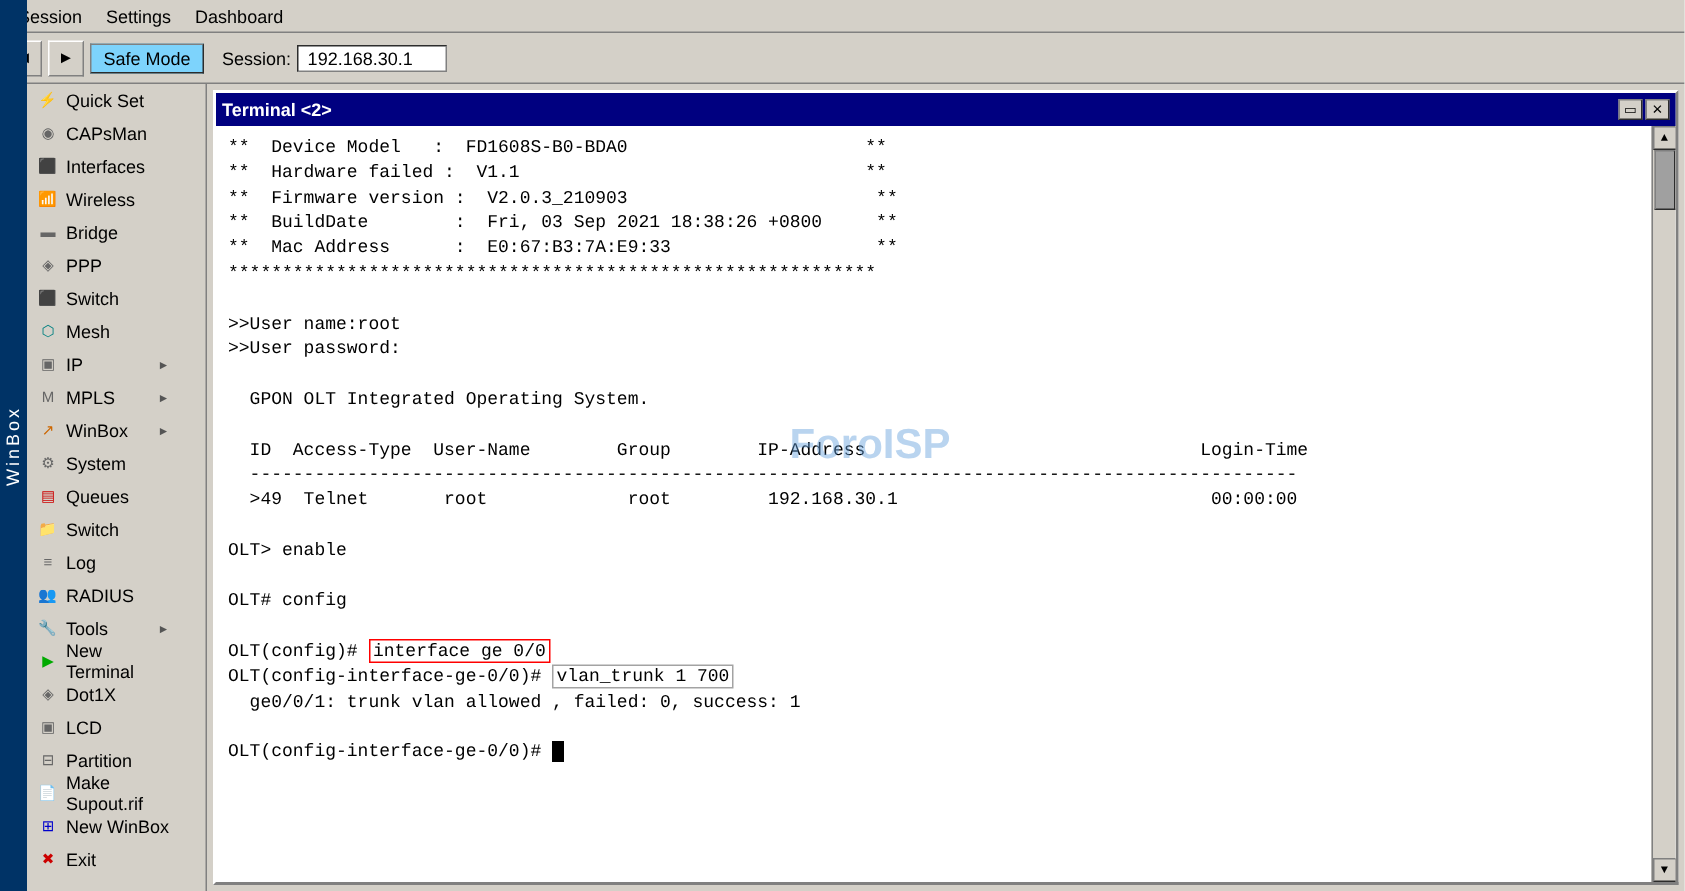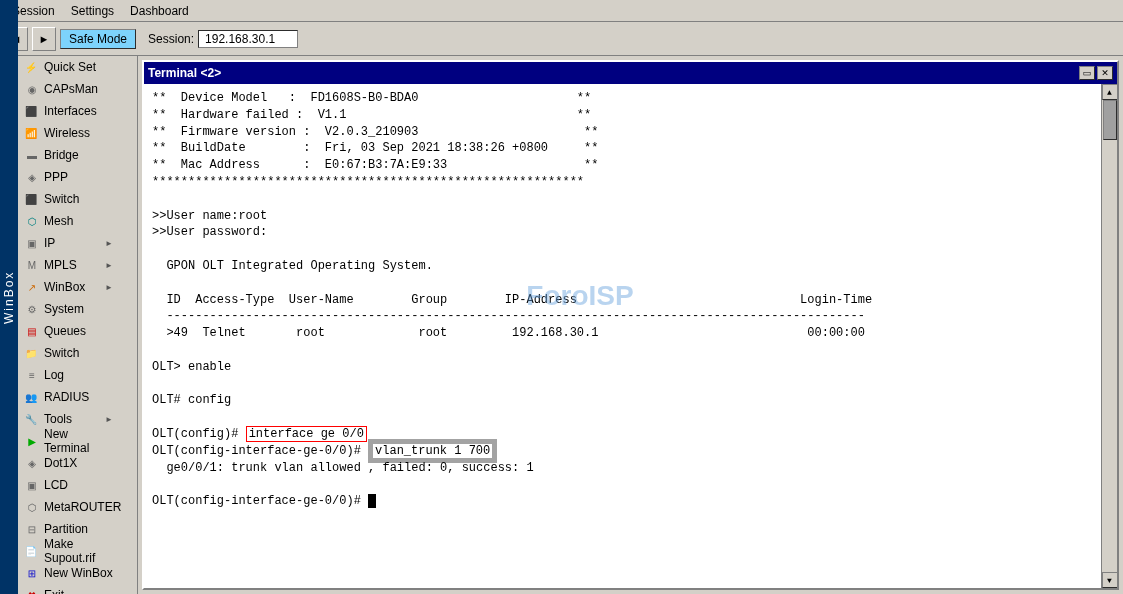--- a/index.html
+++ b/index.html
@@ -336,24 +336,20 @@
     </div>
     <div class="sidebar-item">
       <span class="sidebar-icon icon-gray">◈</span>
       <span class="sidebar-item-label">Dot1X</span>
     </div>
     <div class="sidebar-item">
       <span class="sidebar-icon icon-gray">▣</span>
       <span class="sidebar-item-label">LCD</span>
     </div>
     <div class="sidebar-item">
-      <span class="sidebar-icon icon-gray">⬡</span>
-      <span class="sidebar-item-label">MetaROUTER</span>
-    </div>
-    <div class="sidebar-item">
       <span class="sidebar-icon icon-gray">⊟</span>
       <span class="sidebar-item-label">Partition</span>
     </div>
     <div class="sidebar-item">
       <span class="sidebar-icon icon-gray">📄</span>
       <span class="sidebar-item-label">Make Supout.rif</span>
     </div>
     <div class="sidebar-item">
       <span class="sidebar-icon icon-blue">⊞</span>
       <span class="sidebar-item-label">New WinBox</span>
@@ -392,21 +388,21 @@
 
 <span>  ID  Access-Type  User-Name        Group        IP-Address                               Login-Time</span>
 <span>  -------------------------------------------------------------------------------------------------</span>
 <span>  &gt;49  Telnet       root             root         192.168.30.1                             00:00:00</span>
 
 <span>OLT&gt; enable</span>
 
 <span>OLT# config</span>
 
 <span>OLT(config)# <span style="border: 1px solid red; padding: 0 2px; background: white;">interface ge 0/0</span></span>
-<span>OLT(config-interface-ge-0/0)# <span style="border: 5px solid #a3a3a3; padding: 0 2px; background: white;">vlan_trunk 1 700</span></span>
+<span>OLT(config-interface-ge-0/0)# <span style="border: 1px solid #a3a3a3; padding: 0 2px; background: white;">vlan_trunk 1 700</span></span>
 <span>  ge0/0/1: trunk vlan allowed , failed: 0, success: 1</span>
 
 <span>OLT(config-interface-ge-0/0)# <span class="cursor-blink"></span></span></div>
 
         <div style="position: absolute; top: 296px; left: 580px; transform: translate(-50%, -50%); color: rgba(100, 160, 220, 0.45); font-size: 28px; font-weight: bold; font-family: Arial, sans-serif; pointer-events: none; white-space: nowrap;">ForoISP</div>
 
         <div class="terminal-scrollbar">
           <div class="scroll-btn">▲</div>
           <div class="scroll-track">
             <div class="scroll-thumb"></div>

